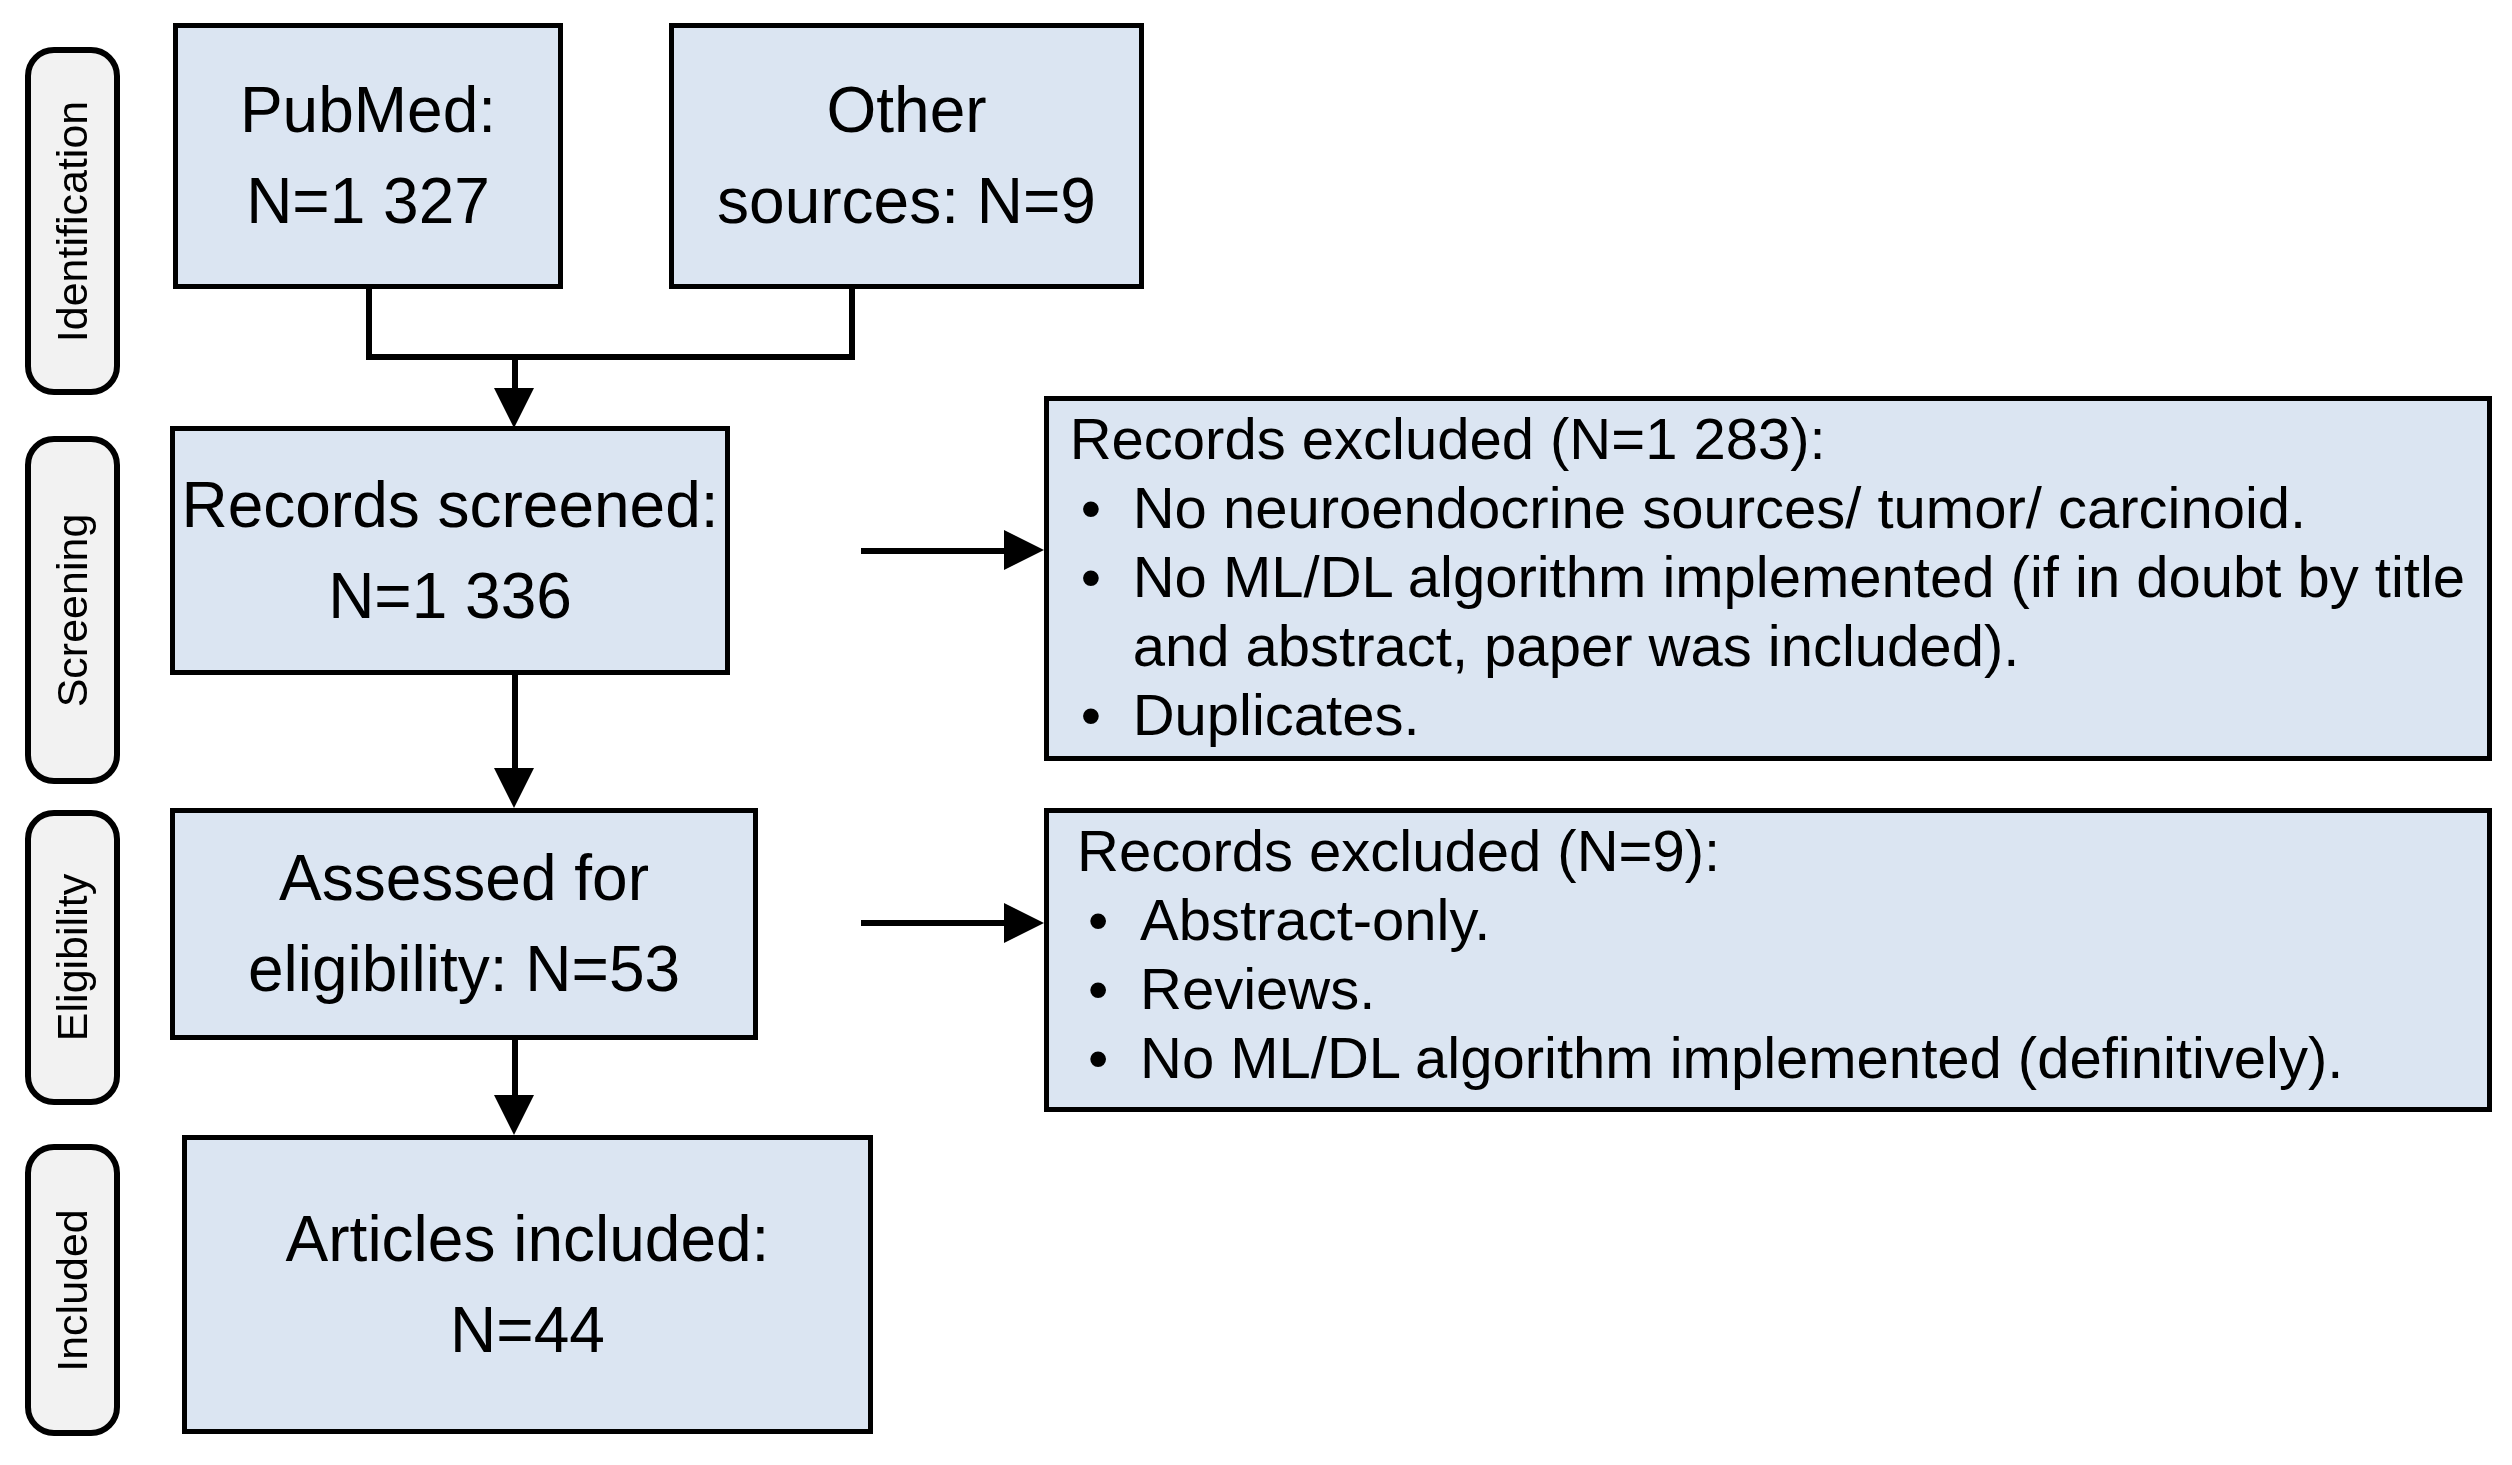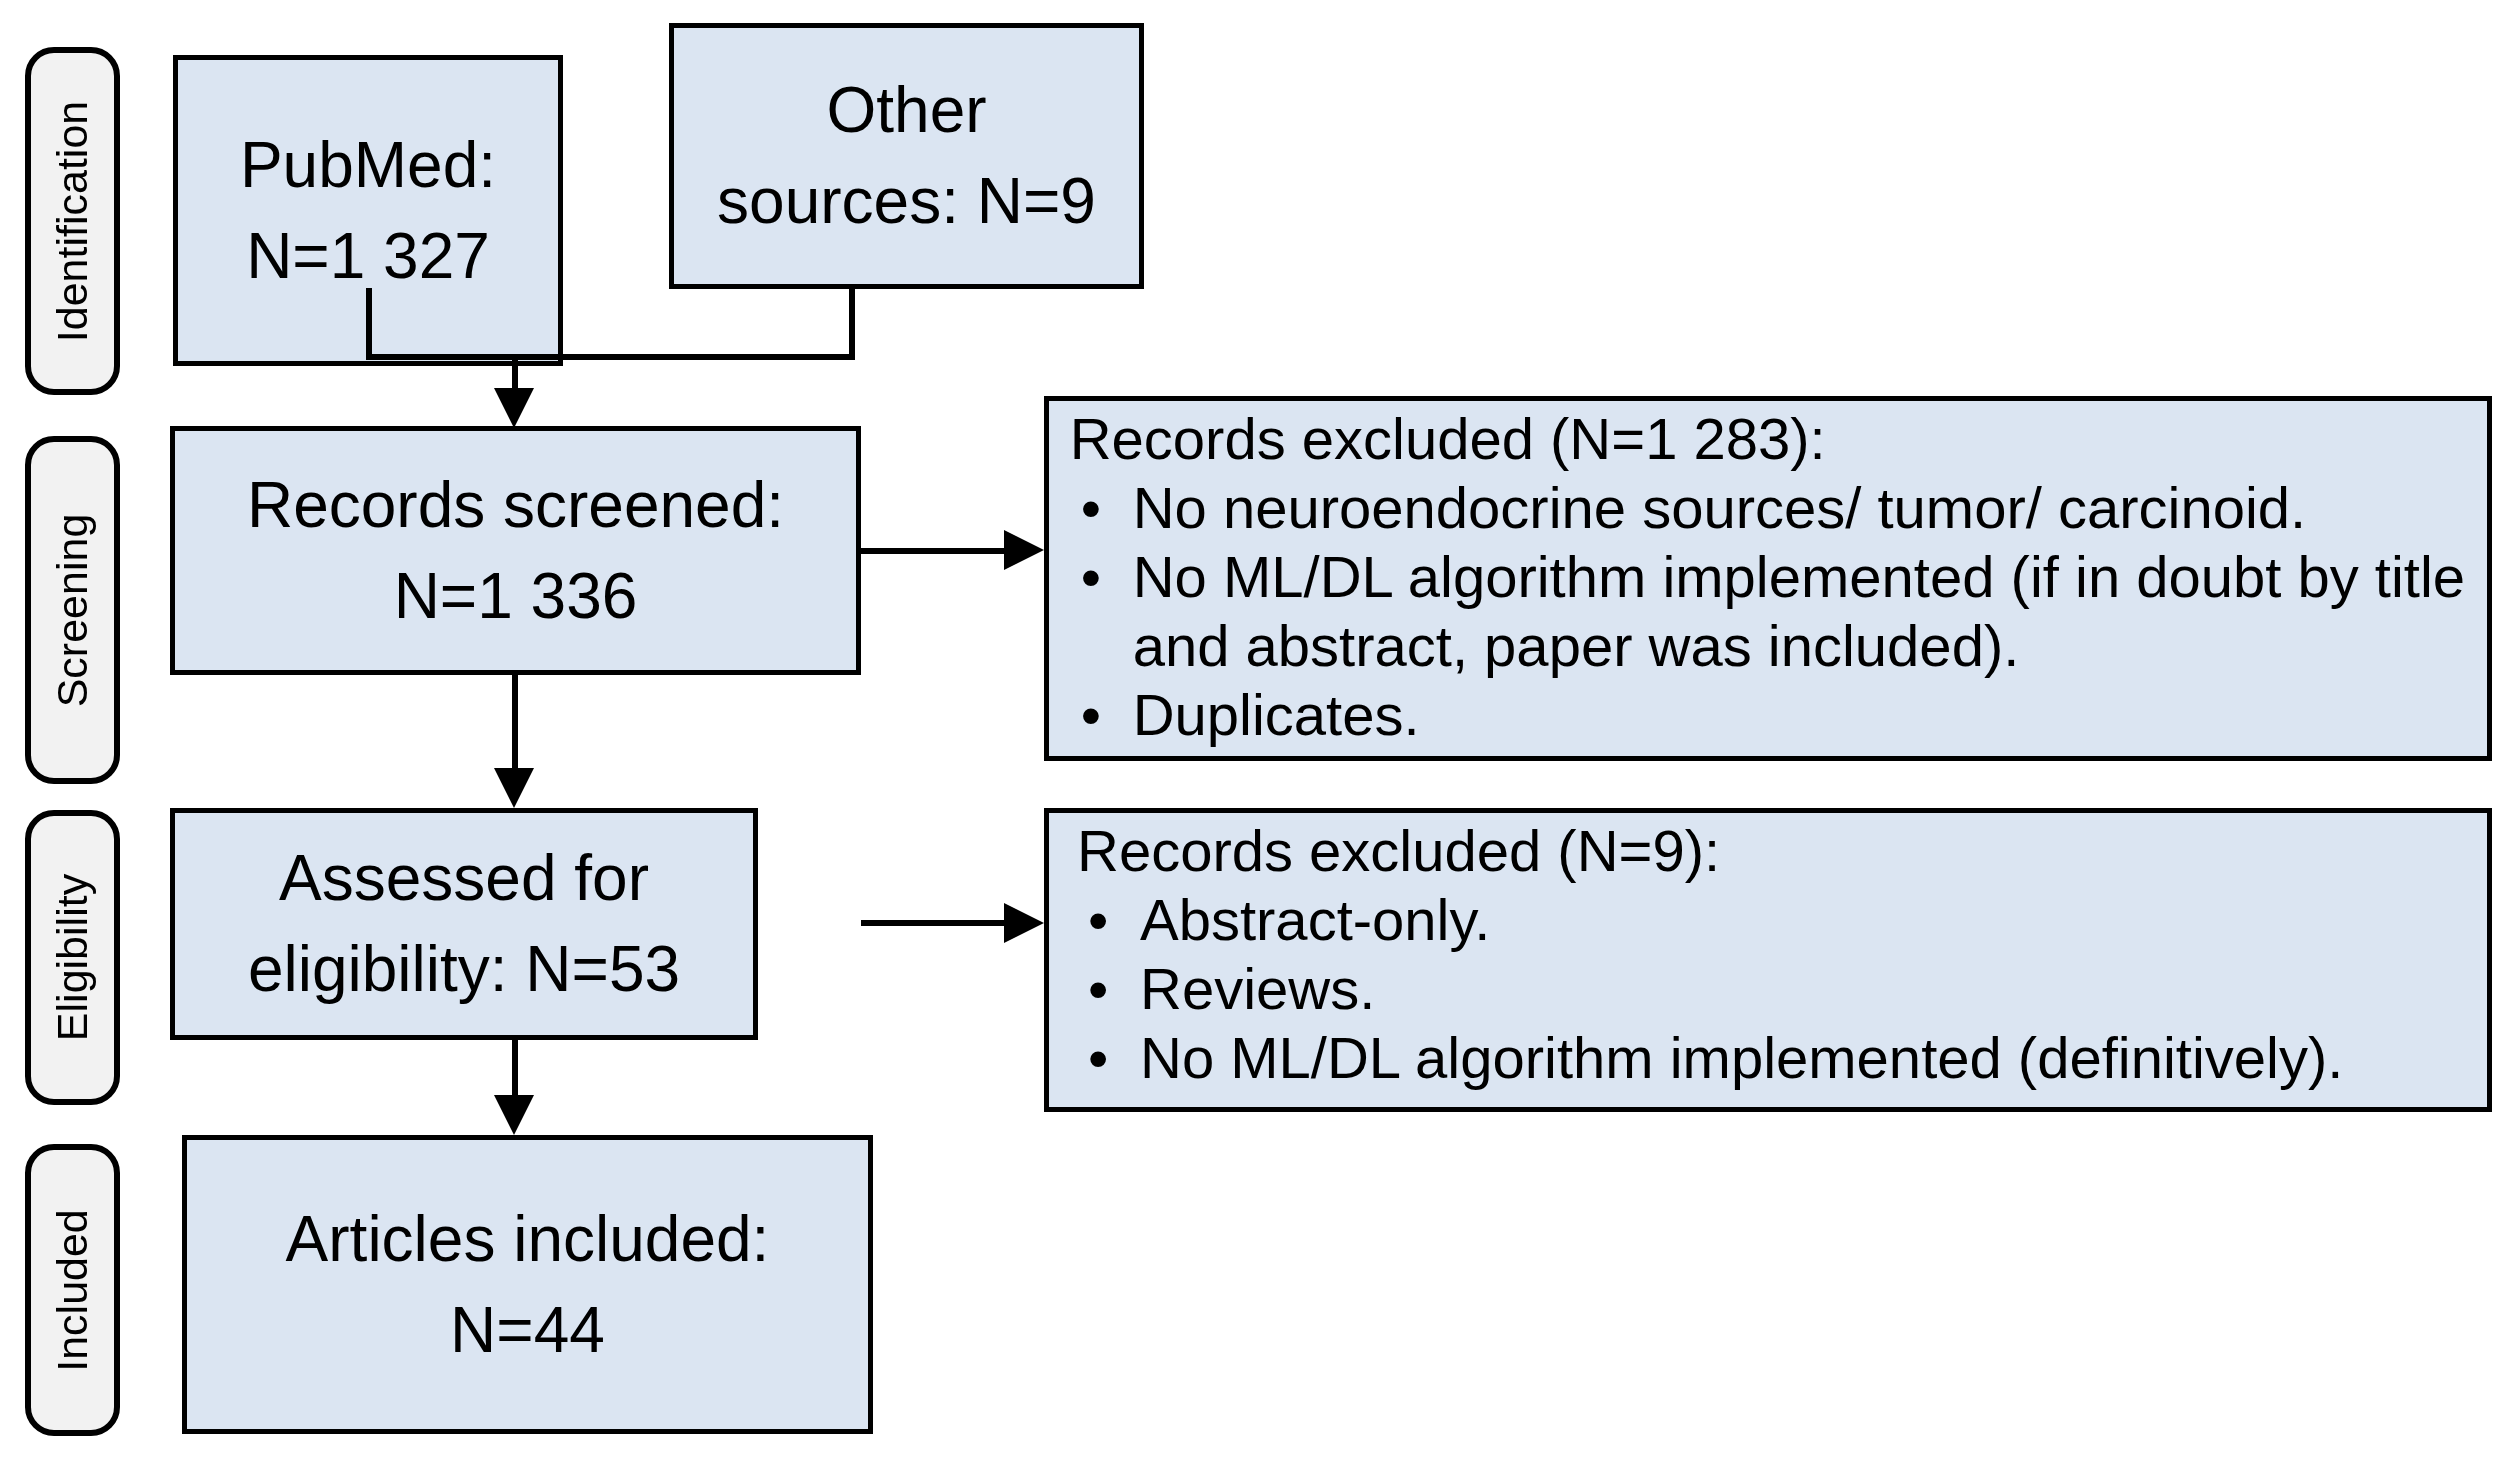--- a/index.html
+++ b/index.html
@@ -50,29 +50,29 @@
   <div class="stage" style="top:436px;height:348px;">
     <span>Screening</span>
   </div>
   <div class="stage" style="top:810px;height:295px;">
     <span>Eligibility</span>
   </div>
   <div class="stage" style="top:1144px;height:292px;">
     <span>Included</span>
   </div>
 
-  <div class="box" style="left:173px;top:23px;width:390px;height:311px;margin-top:32px;">
+  <div class="box" style="left:173px;top:23px;width:390px;height:266px;">
     <span>PubMed:</span>
     <span>N=1 327</span>
   </div>
   <div class="box" style="left:669px;top:23px;width:475px;height:266px;">
     <span>Other</span>
     <span>sources: N=9</span>
   </div>
-  <div class="box" style="left:170px;top:426px;width:691px;height:249px;">
+  <div class="box" style="left:170px;top:426px;width:560px;height:249px;">
     <span>Records screened:</span>
     <span>N=1 336</span>
   </div>
   <div class="box" style="left:170px;top:808px;width:588px;height:232px;">
     <span>Assessed for</span>
     <span>eligibility: N=53</span>
   </div>
   <div class="box" style="left:182px;top:1135px;width:691px;height:299px;">
     <span>Articles included:</span>
     <span>N=44</span>

